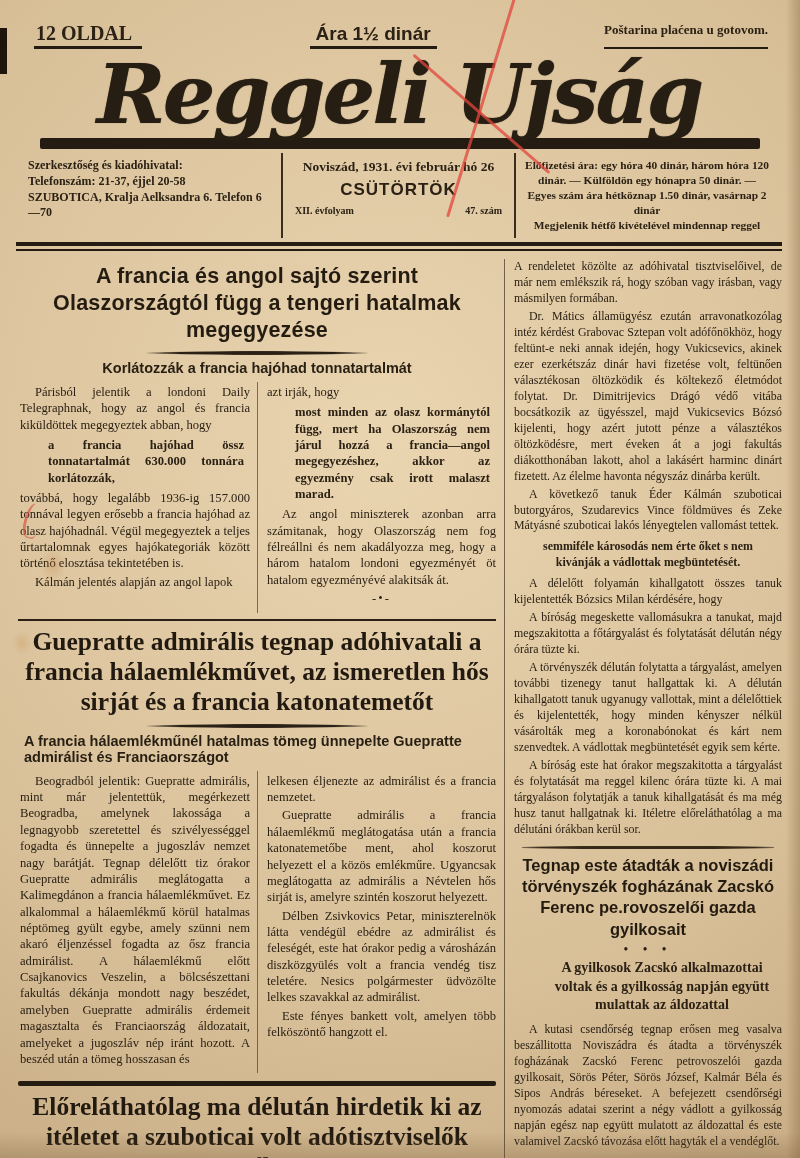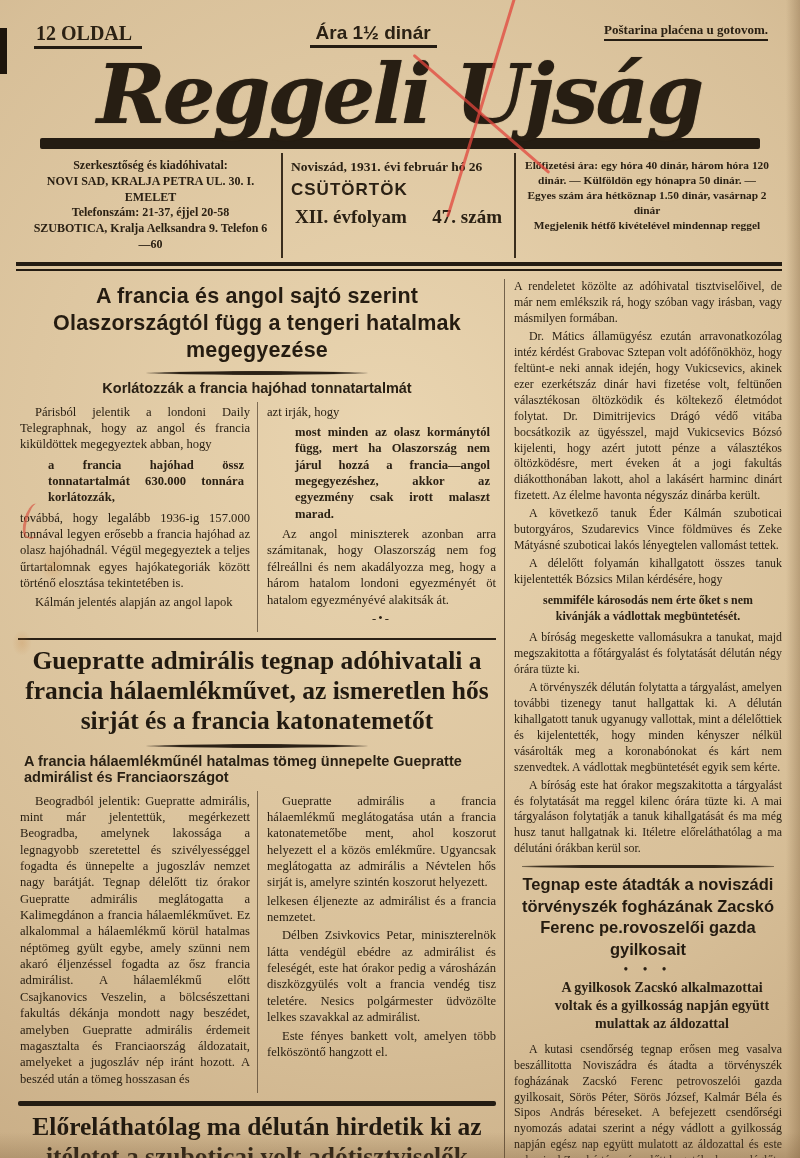--- a/index.html
+++ b/index.html
@@ -4,36 +4,36 @@
 <style>
   html,body{margin:0;padding:0;}
   body{width:800px;height:1158px;overflow:hidden;position:relative;
        font-family:"Liberation Serif",serif;
        background:
          radial-gradient(ellipse 120% 90% at 48% 38%, rgba(236,216,180,.9) 0%, rgba(218,194,156,.6) 55%, rgba(188,158,118,.9) 100%),
          #d3ba92;
        color:#2b2114;}
   .page{position:absolute;inset:0;padding:14px 18px 0 16px;box-sizing:border-box;}
   
-  .topbar{display:flex;justify-content:space-between;align-items:flex-start;padding:8px 14px 0 18px;}
+  .topbar{display:flex;justify-content:space-between;align-items:center;padding:8px 14px 0 18px;}
   .pages{font-family:"Liberation Serif",serif;font-weight:bold;font-size:20px;border-bottom:3px solid #241c12;padding:0 10px 1px 2px;}
   .price{font-family:"Liberation Sans",sans-serif;font-weight:bold;font-size:19px;border-bottom:3px solid #241c12;padding:0 6px 1px;}
-  .postage{font-family:"Liberation Serif",serif;font-weight:bold;font-size:13px;border-bottom:2px solid #241c12;padding-bottom:1px;}
+  .postage{font-family:"Liberation Serif",serif;font-weight:bold;font-size:13px;border-bottom:2px solid #241c12;padding-bottom:9px;}
   .masthead{font-family:"DejaVu Serif",serif;font-style:italic;font-weight:bold;
             font-size:83px;text-align:center;letter-spacing:-3px;line-height:1.0;
             margin:4px 0 2px;color:#271e13;text-shadow:0 0 1px rgba(40,30,15,.55);}
   .mastbar{height:11px;background:#241c12;margin:2px 22px 0 24px;border-radius:2px;}
   .inforow{display:flex;margin:4px 4px 0;border-bottom:none;}
   .infocell{padding:5px 8px;font-size:12px;line-height:1.32;}
-  .info-office{width:245px;text-align:center;font-weight:bold;}
-  .info-date{width:215px;text-align:left;border-left:2px solid #3a2d1d;border-right:2px solid #3a2d1d;}
+  .info-office{width:245px;text-align:left;font-weight:bold;}
+  .info-date{width:215px;text-align:center;border-left:2px solid #3a2d1d;border-right:2px solid #3a2d1d;}
   .info-sub{flex:1;text-align:center;font-weight:bold;font-size:11.4px;}
   .dateline{font-weight:bold;font-size:13.5px;}
   .dayline{font-family:"Liberation Sans",sans-serif;font-weight:bold;font-size:17px;letter-spacing:1px;margin:3px 0;}
-  .volrow{display:flex;justify-content:space-between;font-weight:bold;font-size:19px;padding:0 4px;}
+  .volrow{display:flex;justify-content:space-between;font-weight:bold;font-size:10px;padding:0 4px;}
   .dblrule{margin:4px 0 0;border-top:4px solid #241c12;border-bottom:2px solid #241c12;height:3px;}
   
   .content{display:flex;margin-top:8px;}
   .leftzone{width:482px;padding-right:6px;}
   .rightzone{flex:1;border-left:1.5px solid rgba(55,40,25,.65);padding-left:9px;}
   
   .hl-sans{font-family:"Liberation Sans",sans-serif;font-weight:bold;font-size:21.5px;line-height:1.25;
            text-align:center;letter-spacing:.2px;color:#251c11;margin:4px 6px 0;}
   .hl-serif{font-family:"Liberation Serif",serif;font-weight:bold;font-size:25.5px;line-height:1.18;
             text-align:center;color:#221a10;margin:6px 2px 0;}
@@ -86,23 +86,22 @@
     <span class="price">Ára 1½ dinár</span>
     <span class="postage">Poštarina plaćena u gotovom.</span>
   </div>
 
   <div class="masthead">Reggeli Ujság</div>
   <div class="mastbar"></div>
 
   <div class="inforow">
     <div class="infocell info-office">
       <div>Szerkesztőség és kiadóhivatal:</div>
-      <div>NOVI SAD, KRALJA PETRA UL. 30. I. EMELET</div>
       <div>Telefonszám: 21-37, éjjel 20-58</div>
-      <div>SZUBOTICA, Kralja Aelksandra 9. Telefon 6—60</div>
+      <div>SZUBOTICA, Kralja Aelksandra 6. Telefon 6—70</div>
     </div>
     <div class="infocell info-date">
       <div class="dateline">Noviszád, 1931. évi február hó 26</div>
       <div class="dayline">CSÜTÖRTÖK</div>
       <div class="volrow">
         <span>XII. évfolyam</span>
         <span>47. szám</span>
       </div>
     </div>
     <div class="infocell info-sub">
@@ -139,43 +138,43 @@
 
       <div>
         <div class="hl-serif">Guepratte admirális tegnap adóhivatali a francia hálaemlékművet, az ismeretlen hős sirját és a francia katonatemetőt</div>
         <div class="orn"></div>
         <div class="sub-sans sub-left">A francia hálaemlékműnél hatalmas tömeg ünnepelte Guepratte admirálist és Franciaországot</div>
         <div class="cols body-md">
           <div class="col">
               <p class="para">Beogradból jelentik: Guepratte admirális, mint már jelentettük, megérkezett Beogradba, amelynek lakossága a legnagyobb szeretettel és szivélyességgel fogadta és ünnepelte a jugoszláv nemzet nagy barátját. Tegnap délelőtt tiz órakor Guepratte admirális meglátogatta a Kalimegdánon a francia hálaemlékművet. Ez alkalommal a hálaemlékmű körül hatalmas néptömeg gyült egybe, amely szünni nem akaró éljenzéssel fogadta az ősz francia admirálist. A hálaemlékmű előtt Csajkanovics Veszelin, a bölcsészettani fakultás dékánja mondott nagy beszédet, amelyben Guepratte admirális érdemeit magasztalta és Franciaország áldozatait, amelyeket a jugoszláv nép iránt hozott. A beszéd után a tömeg hosszasan és</p>
             </div>
           <div class="col">
+              <p class="para noind">lelkesen éljenezte az admirálist és a francia nemzetet.</p>
               <p class="para">Guepratte admirális a francia hálaemlékmű meglátogatása után a francia katonatemetőbe ment, ahol koszorut helyezett el a közös emlékműre. Ugyancsak meglátogatta az admirális a Névtelen hős sirját is, amelyre szintén koszorut helyezett.</p>
-              <p class="para noind">lelkesen éljenezte az admirálist és a francia nemzetet.</p>
               <p class="para">Délben Zsivkovics Petar, miniszterelnök látta vendégül ebédre az admirálist és feleségét, este hat órakor pedig a városházán diszközgyülés volt a francia vendég tisz teletére. Nesics polgármester üdvözölte lelkes szavakkal az admirálist.</p>
               <p class="para">Este fényes bankett volt, amelyen több felköszöntő hangzott el.</p>
             </div>
         </div>
         <div class="rule-thick"></div>
       </div>
 
       <div>
         <div class="hl-serif">Előreláthatólag ma délután hirdetik ki az itéletet a szuboticai volt adótisztviselők ügyében</div>
 
       </div>
 
     </div>
 
     <div class="rightzone body-sm">
       <div>
           <p class="para noind">A rendeletet közölte az adóhivatal tisztviselőivel, de már nem emlékszik rá, hogy szóban vagy irásban, vagy másmilyen formában.</p>
           <p class="para">Dr. Mátics államügyész ezután arravonatkozólag intéz kérdést Grabovac Sztepan volt adófőnökhöz, hogy feltünt-e neki annak idején, hogy Vukicsevics, akinek ezer ezerkétszáz dinár havi fizetése volt, feltünően választékosan öltözködik és költekező életmódot folytat. Dr. Dimitrijevics Drágó védő vitába bocsátkozik az ügyésszel, majd Vukicsevics Bózsó kijelenti, hogy azért jutott pénze a választékos öltözködésre, mert éveken át a jogi fakultás diákotthonában lakott, ahol a lakásért harminc dinárt fizetett. Az élelme havonta négyszáz dinárba került.</p>
           <p class="para">A következő tanuk Éder Kálmán szuboticai butorgyáros, Szudarevics Vince földmüves és Zeke Mátyásné szuboticai lakós lényegtelen vallomást tettek.</p>
+          <p class="para insetc">semmiféle károsodás nem érte őket s nem kivánják a vádlottak megbüntetését.</p>
           <p class="para">A délelőtt folyamán kihallgatott összes tanuk kijelentették Bózsics Milan kérdésére, hogy</p>
-          <p class="para insetc">semmiféle károsodás nem érte őket s nem kivánják a vádlottak megbüntetését.</p>
           <p class="para">A bíróság megeskette vallomásukra a tanukat, majd megszakitotta a főtárgyalást és folytatását délután négy órára tüzte ki.</p>
           <p class="para">A törvényszék délután folytatta a tárgyalást, amelyen további tizenegy tanut hallgattak ki. A délután kihallgatott tanuk ugyanugy vallottak, mint a délelőttiek és kijelentették, hogy minden kényszer nélkül vásárolták meg a koronabónokat és kárt nem szenvedtek. A vádlottak megbüntetését egyik sem kérte.</p>
           <p class="para">A bíróság este hat órakor megszakitotta a tárgyalást és folytatását ma reggel kilenc órára tüzte ki. A mai tárgyaláson folytatják a tanuk kihallgatását és ma még husz tanut hallgatnak ki. Itéletre előreláthatólag a ma délutáni órákban kerül sor.</p>
         </div>
       <div class="wovenrule"></div>
       <div>
         <div class="hl4">Tegnap este átadták a noviszádi törvényszék fogházának Zacskó Ferenc pe.rovoszelői gazda gyilkosait</div>
         <div class="dots">• • •</div>
         <div class="sub4">A gyilkosok Zacskó alkalmazottai voltak és a gyilkosság napján együtt mulattak az áldozattal</div>
         <div>

